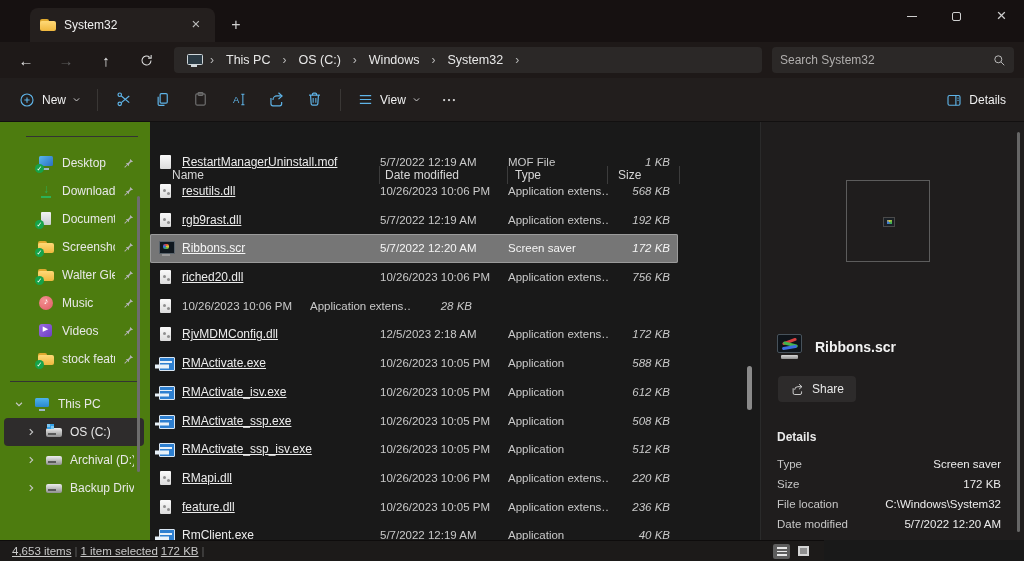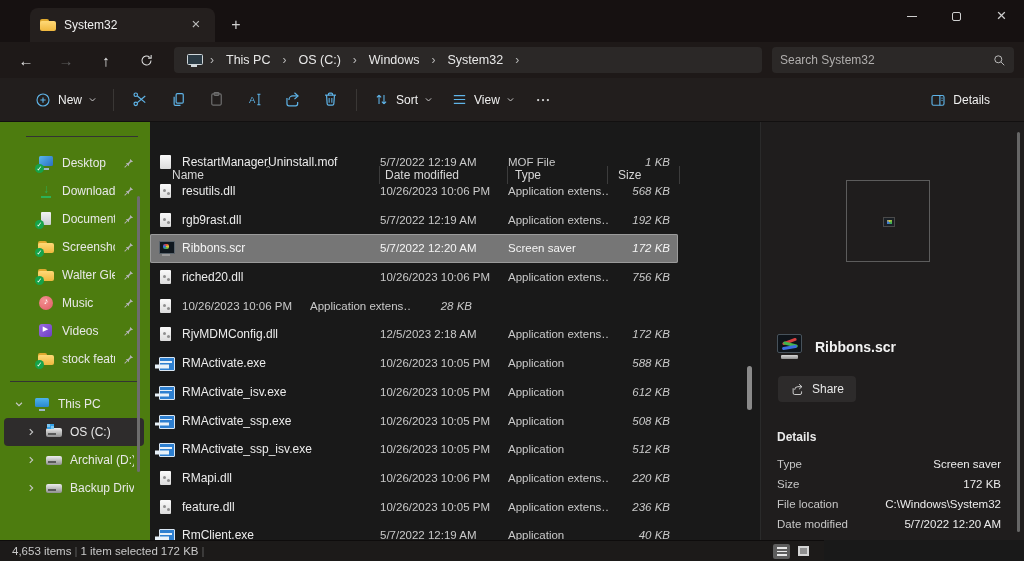--- a/index.html
+++ b/index.html
@@ -38,21 +38,21 @@
   .pc-glyph{position:relative;width:16px;height:13px;margin:0 4px;}
   .pc-glyph::before{content:"";position:absolute;left:1px;top:0;width:14px;height:9px;border:1px solid #cfd6da;border-radius:1.5px;background:#2a3a44;}
   .pc-glyph::after{content:"";position:absolute;left:5px;bottom:0;width:6px;height:2px;background:#cfd6da;}
   .search-pill{width:242px;padding:0 8px;}
   .search-pill input{flex:1;background:transparent;border:none;outline:none;color:#e6e6e6;
     font-family:"Liberation Sans",sans-serif;font-size:12px;}
   .search-pill input::placeholder{color:#b0aead;}
 
   
   .commandbar{position:absolute;left:0;top:78px;width:1024px;height:44px;background:#221e1d;
-    border-bottom:1px solid #121010;display:flex;align-items:center;padding:0 26px;gap:2px;}
+    border-bottom:1px solid #121010;display:flex;align-items:center;padding:0 10px;gap:2px;}
   .cmdbtn{height:34px;border-radius:4px;display:flex;align-items:center;gap:6px;padding:0 8px;color:#f0f0f0;}
   .cmdbtn .lbl{font-size:12px;}
   .iconbtn{width:36px;height:34px;display:flex;align-items:center;justify-content:center;border-radius:4px;}
   .cb-sep{width:1px;height:22px;background:#3a3735;margin:0 6px;}
   .spacer{flex:1;}
   svg{display:block;}
 
   
   .main{position:absolute;left:0;top:122px;width:1024px;height:418px;display:flex;}
 
@@ -109,21 +109,21 @@
   .hcell{font-size:12px;display:flex;align-items:center;height:18px;border-right:1px solid #3c3c3c;}
   .hc0{width:222px;padding-left:14px;}
   .hc1{width:128px;padding-left:5px;}
   .hc2{width:100px;padding-left:7px;}
   .hc3{width:72px;padding-left:10px;}
   .sort-caret{position:absolute;left:116px;top:0px;color:#c9c9c9;font-size:9px;}
   .sort-caret::before{content:"›";display:inline-block;transform:rotate(-90deg);}
   .rows{position:absolute;left:0;top:26px;width:600px;height:392px;overflow:hidden;}
   .frow{height:28.7px;display:flex;align-items:center;padding-left:8px;width:528px;border-radius:2px;}
   .fic{width:16px;margin-right:8px;flex:none;position:relative;height:16px;}
-  .c-name{width:198px;font-size:12px;color:#ececec;white-space:nowrap;overflow:hidden;}
+  .c-name{width:198px;font-size:12px;color:#ececec;white-space:nowrap;overflow:hidden;text-decoration:underline;}
   .c-date{width:128px;font-size:11.5px;color:#c9c9c9;}
   .c-type{width:100px;font-size:11.5px;color:#c9c9c9;white-space:nowrap;overflow:hidden;}
   .c-size{width:62px;font-size:11.5px;color:#c9c9c9;text-align:right;font-style:italic;}
   .frow.selected{background:#767676;box-shadow:inset 0 0 0 1px #9b9b9b;}
   .frow.selected .c-name,.frow.selected .c-date,.frow.selected .c-type,.frow.selected .c-size{color:#f5f5f5;}
   .list-scroll{position:absolute;right:8px;top:244px;width:5px;height:44px;background:#8a8a8a;border-radius:3px;}
 
   
   .fi-doc::before,.fi-dll::before{content:"";position:absolute;left:2px;top:1px;width:11px;height:14px;border-radius:1px;
     background:linear-gradient(180deg,#fafafa,#dcdcdc);}
@@ -159,21 +159,21 @@
     display:flex;align-items:center;gap:7px;color:#e8e8e8;font-size:12px;}
   .dp-details-h{position:absolute;left:16px;top:308px;font-size:12px;font-weight:bold;color:#eaeaea;}
   .props{position:absolute;left:16px;top:332px;width:224px;}
   .prop-row{height:20px;display:flex;align-items:center;}
   .prop-label{flex:1;font-size:11.5px;color:#c6c6c6;}
   .prop-value{font-size:11.5px;color:#ececec;text-align:right;white-space:nowrap;}
   .pane-scroll{position:absolute;right:4px;top:10px;width:3px;height:400px;background:#666;border-radius:2px;}
 
   
   .statusbar{position:absolute;left:0;top:540px;width:824px;height:21px;background:#1c1a19;border-top:1px solid #0e0c0c;
-    display:flex;align-items:center;padding:0 12px;gap:3px;font-size:11.5px;color:#c9c9c9;}
+    display:flex;align-items:center;padding:0 12px;gap:3px;font-size:11.5px;color:#c9c9c9;text-decoration:underline;}
   .sb-div{color:#5f5f5f;}
   .sb-div::before{content:"|";}
   .sb-right{margin-left:auto;display:flex;gap:5px;align-items:center;}
   .viewbtn{width:17px;height:15px;border-radius:2px;display:flex;align-items:center;justify-content:center;}
   .viewbtn.active{background:#5d5d5d;}
   .vb-lines{width:10px;height:9px;background:repeating-linear-gradient(180deg,#e8e8e8 0 1.5px,transparent 1.5px 3.6px);}
   .vb-square{width:11px;height:10px;border:2px solid #d4d4d4;background:#8f8f8f;}
 </style>
 </head>
 <body>
@@ -277,30 +277,20 @@
       <svg width="19" height="19" viewBox="0 0 24 24" fill="none">
           <path d="M5 6.5h14" stroke="#5fb4e8" stroke-width="1.5"></path>
           <path d="M9.5 6.5V5.2A1.2 1.2 0 0 1 10.7 4h2.6a1.2 1.2 0 0 1 1.2 1.2v1.3" stroke="#5fb4e8" stroke-width="1.5"></path>
           <path d="M7 6.5l.8 11A1.8 1.8 0 0 0 9.6 19h4.8a1.8 1.8 0 0 0 1.8-1.5l.8-11" stroke="#5fb4e8" stroke-width="1.5"></path>
           <path d="M10.3 10v6M13.7 10v6" stroke="#5fb4e8" stroke-width="1.3"></path>
         </svg>
     </div>
     <div class="cb-sep"></div>
     <div class="cmdbtn">
       <svg width="17" height="17" viewBox="0 0 24 24" fill="none">
-          <path d="M8.5 18.5V6M8.5 6 5.5 9M8.5 6l3 3" stroke="#5fb4e8" stroke-width="1.5"></path>
-          <path d="M15.5 5.5V18M15.5 18l-3-3M15.5 18l3-3" stroke="#5fb4e8" stroke-width="1.5"></path>
-        </svg>
-      <span class="lbl">Sort</span>
-      <svg width="9" height="9" viewBox="0 0 12 12" fill="none">
-          <path d="M2.5 4.5 6 8l3.5-3.5" stroke="#cfcfcf" stroke-width="1.3"></path>
-        </svg>
-    </div>
-    <div class="cmdbtn">
-      <svg width="17" height="17" viewBox="0 0 24 24" fill="none">
           <path d="M4 6.5h16M4 12h16M4 17.5h16" stroke="#5fb4e8" stroke-width="1.6"></path>
         </svg>
       <span class="lbl">View</span>
       <svg width="9" height="9" viewBox="0 0 12 12" fill="none">
           <path d="M2.5 4.5 6 8l3.5-3.5" stroke="#cfcfcf" stroke-width="1.3"></path>
         </svg>
     </div>
     <div class="iconbtn">
       <svg width="18" height="18" viewBox="0 0 24 24">
           <circle cx="5.5" cy="12" r="1.5" fill="#d8d8d8"></circle>

